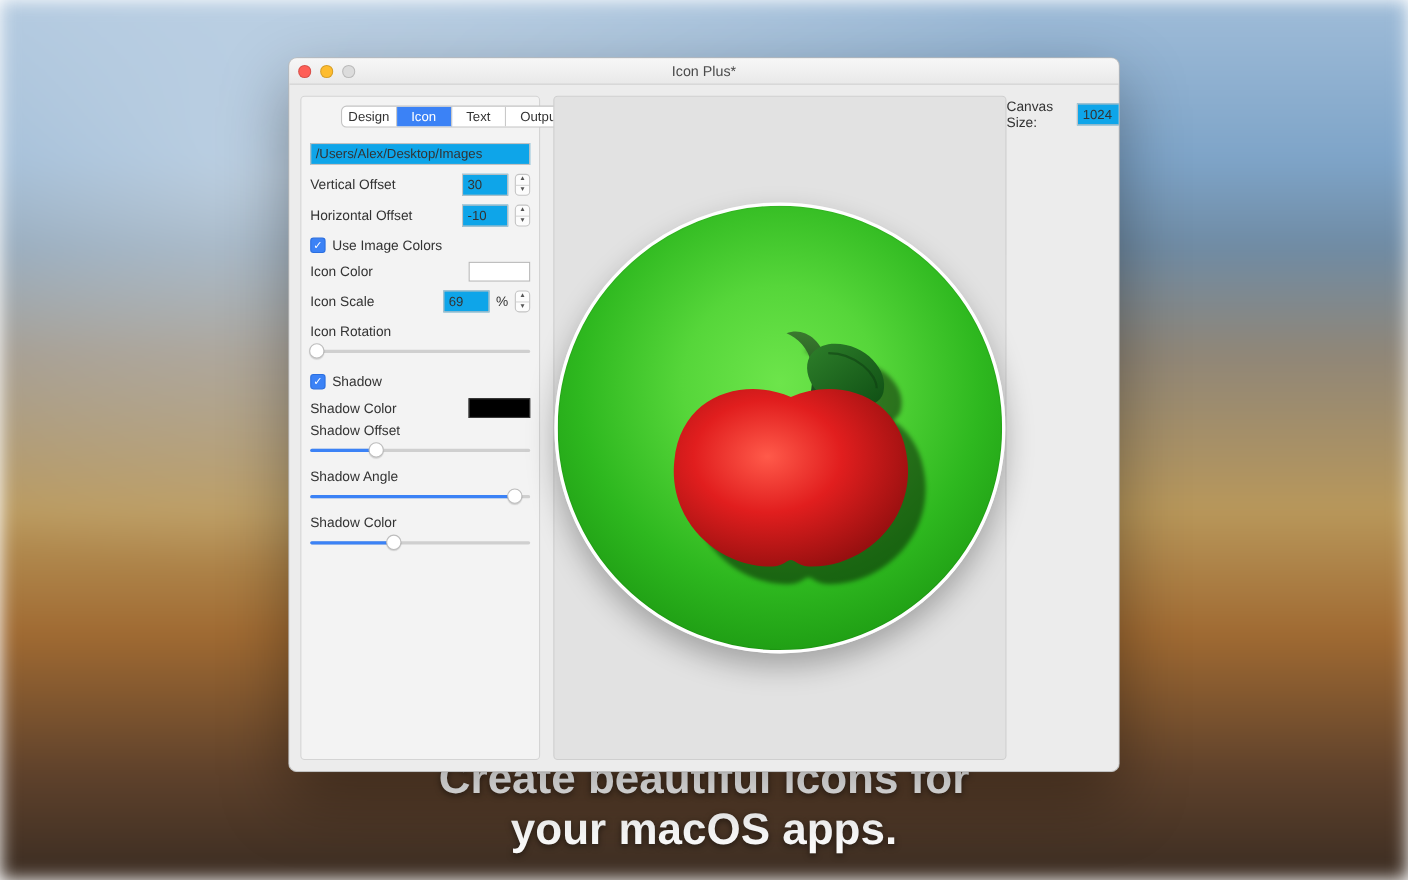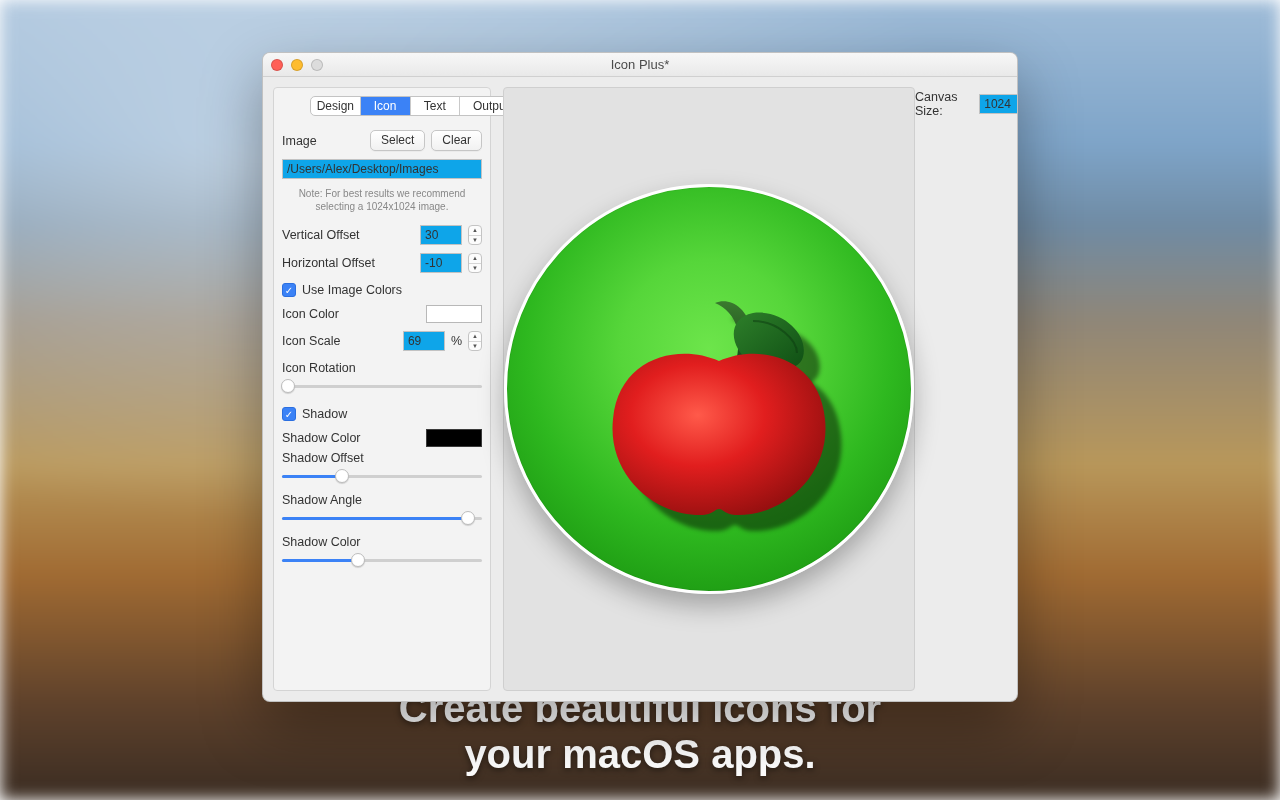--- a/index.html
+++ b/index.html
@@ -157,32 +157,25 @@
 
     <div class="panel-left">
 
       <div class="seg">
         <div>Design</div>
         <div class="sel">Icon</div>
         <div>Text</div>
         <div>Output</div>
       </div>
 
-      <div class="row">
-        <span class="lbl">Image</span>
-        <div style="flex:1"></div>
-        <div class="btn">Select</div>
-        <div class="btn">Clear</div>
-      </div>
 
       <div class="row">
         <div class="input full">/Users/Alex/Desktop/Images</div>
       </div>
 
-      <div class="note">Note: For best results we recommend selecting a 1024x1024 image.</div>
 
       <div class="row">
         <span class="lbl">Vertical Offset</span>
         <div style="flex:1"></div>
         <div class="input num">30</div>
         <div class="stepper">
             <span>▲</span>
             <span>▼</span>
           </div>
       </div>

